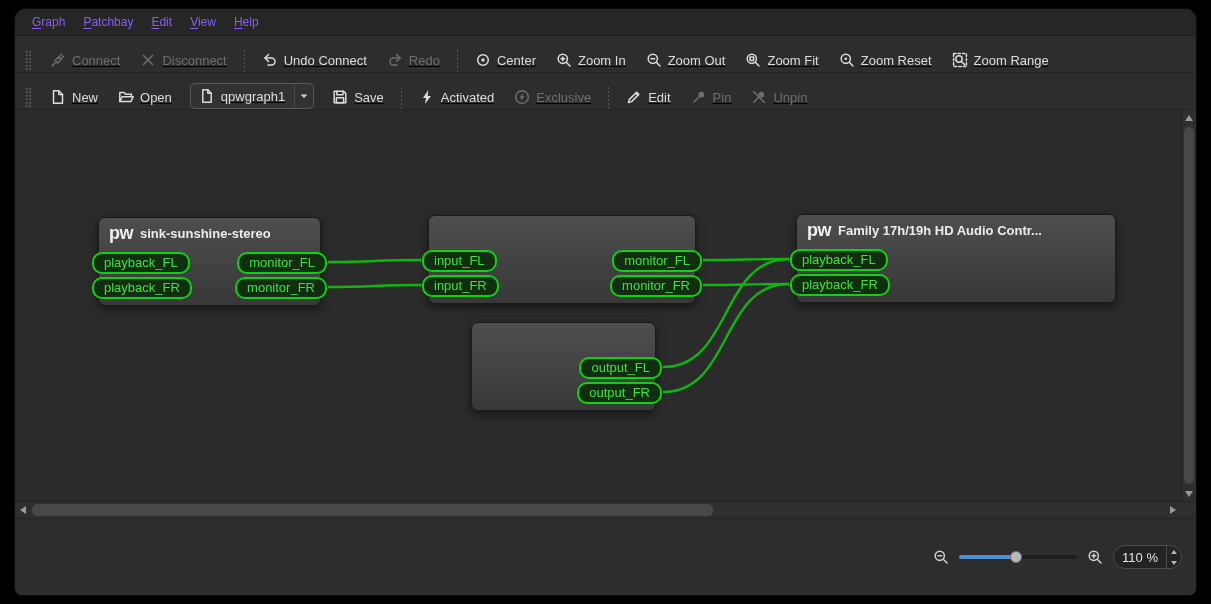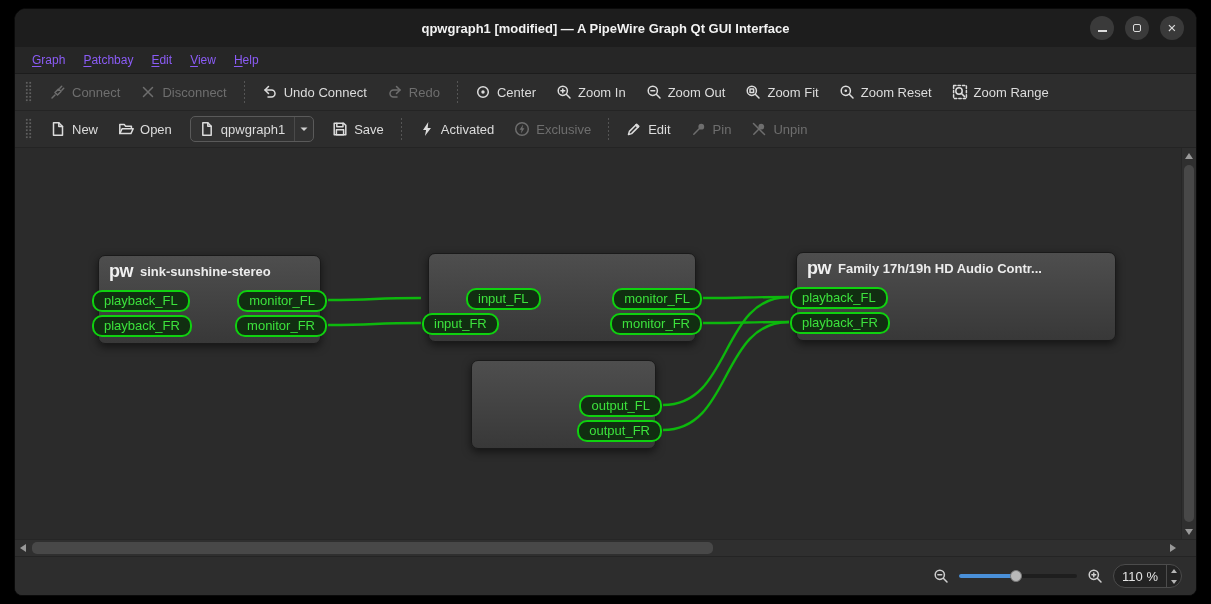--- a/index.html
+++ b/index.html
@@ -19,22 +19,22 @@
   .glyph-max{ width:8px; height:8px; border:1.6px solid #dcdcdc; border-radius:2px; display:block;}
   .glyph-close{ color:#dcdcdc; font-size:15px; line-height:1; margin-top:-1px;}
 
   
   .menubar{ height:27px; background:#262626; display:flex; align-items:center;
     padding:0 8px; border-bottom:1px solid #1c1c1c; flex:0 0 auto;}
   .menu-item{ color:#8b5cf6; font-size:12px; padding:3px 9px; border-radius:3px; cursor:pointer;}
   .menu-item u{ text-decoration:underline; text-underline-offset:2px;}
 
   
-  .toolbar{ height:37px; background:#2d2d2d; display:flex; align-items:center;
-    padding:0 6px; border-bottom:1px solid #242424; flex:0 0 auto;}
+  .toolbar{ height:37px; background:#2d2d2d; display:flex; align-items:flex-end;
+    padding:0 6px; border-bottom:1px solid #242424; flex:0 0 auto;text-decoration:underline;}
   .grip{ width:7px; height:22px; margin:0 8px 0 4px;
     background-image:radial-gradient(circle,#606060 1px,transparent 1.2px);
     background-size:3.5px 3.5px; cursor:grab;}
   .tb-btn{ display:flex; align-items:center; gap:6px; color:#dcdcdc; font-size:13px;
     padding:4px 10px; border-radius:4px; cursor:pointer; white-space:nowrap;}
   .tb-btn.disabled{ color:#6e6e6e;}
   .tb-sep{ width:1px; height:22px; margin:0 7px;
     background-image:linear-gradient(#555 55%, transparent 55%); background-size:1px 4px;}
   .icon{ width:16px; height:16px; flex:0 0 auto;}
   .combo{ display:flex; align-items:center; height:26px; background:#323232;
@@ -94,34 +94,20 @@
   .spin-arrows{ display:flex; flex-direction:column; width:15px; height:100%; border-left:1px solid #4c4c4c;}
   .spin-up,.spin-down{ flex:1; display:flex; align-items:center; justify-content:center; cursor:pointer;}
   .spin-up::after{ content:''; border-left:3.5px solid transparent; border-right:3.5px solid transparent; border-bottom:4.5px solid #b5b5b5;}
   .spin-down::after{ content:''; border-left:3.5px solid transparent; border-right:3.5px solid transparent; border-top:4.5px solid #b5b5b5;}
 </style>
 </head>
 <body>
 
 <div class="window">
 
-  <div class="titlebar">
-    <div class="title">qpwgraph1 [modified] — A PipeWire Graph Qt GUI Interface</div>
-    <div class="win-buttons">
-      <div class="win-btn">
-          <span class="glyph-min"></span>
-        </div>
-      <div class="win-btn">
-          <span class="glyph-max"></span>
-        </div>
-      <div class="win-btn">
-          <span class="glyph-close">×</span>
-        </div>
-    </div>
-  </div>
 
   <div class="menubar" id="menubar">
       <div class="menu-item"><u>G</u>raph</div>
       <div class="menu-item"><u>P</u>atchbay</div>
       <div class="menu-item"><u>E</u>dit</div>
       <div class="menu-item"><u>V</u>iew</div>
       <div class="menu-item"><u>H</u>elp</div>
     </div>
 
   <div class="toolbar" id="toolbar-main">
@@ -293,21 +279,21 @@
           <div class="node-header">
             <span class="pw-icon">pw</span>
             <span class="node-title">sink-sunshine-stereo</span>
           </div>
           <div class="port in" style="left: -7px; top: 34px;">playback_FL</div>
           <div class="port in" style="left: -7px; top: 59px;">playback_FR</div>
           <div class="port out" style="right: -7px; top: 34px;">monitor_FL</div>
           <div class="port out" style="right: -7px; top: 59px;">monitor_FR</div>
         </div>
         <div class="node" style="left: 413px; top: 105px; width: 268px; height: 89px;">
-          <div class="port in" style="left: -7px; top: 34px; margin-left: 44px;">input_FL</div>
+          <div class="port in" style="left: -7px; top: 34px;">input_FL</div>
           <div class="port in" style="left: -7px; top: 59px;">input_FR</div>
           <div class="port out" style="right: -7px; top: 34px;">monitor_FL</div>
           <div class="port out" style="right: -7px; top: 59px;">monitor_FR</div>
         </div>
         <div class="node" style="left: 781px; top: 104px; width: 320px; height: 89px;">
           <div class="node-header">
             <span class="pw-icon">pw</span>
             <span class="node-title">Family 17h/19h HD Audio Contr...</span>
           </div>
           <div class="port in" style="left: -7px; top: 34px;">playback_FL</div>

